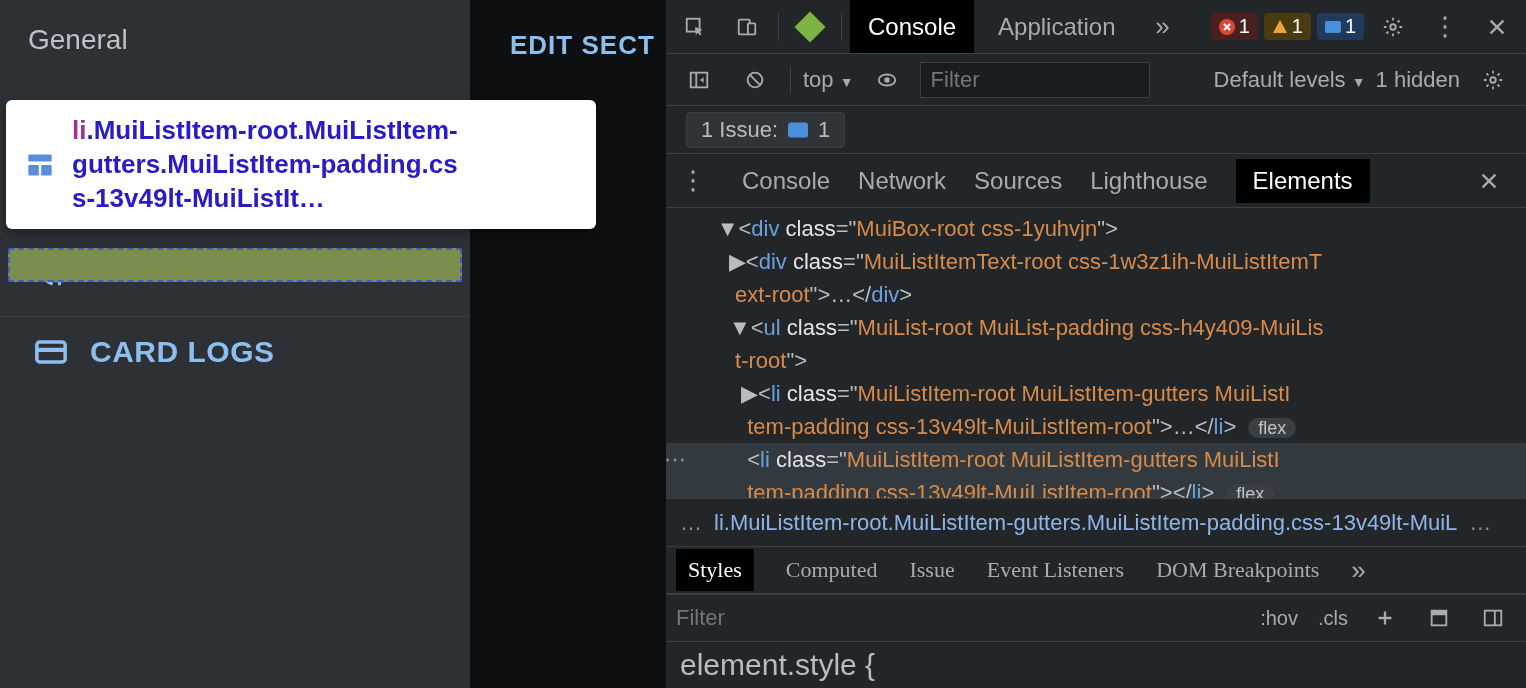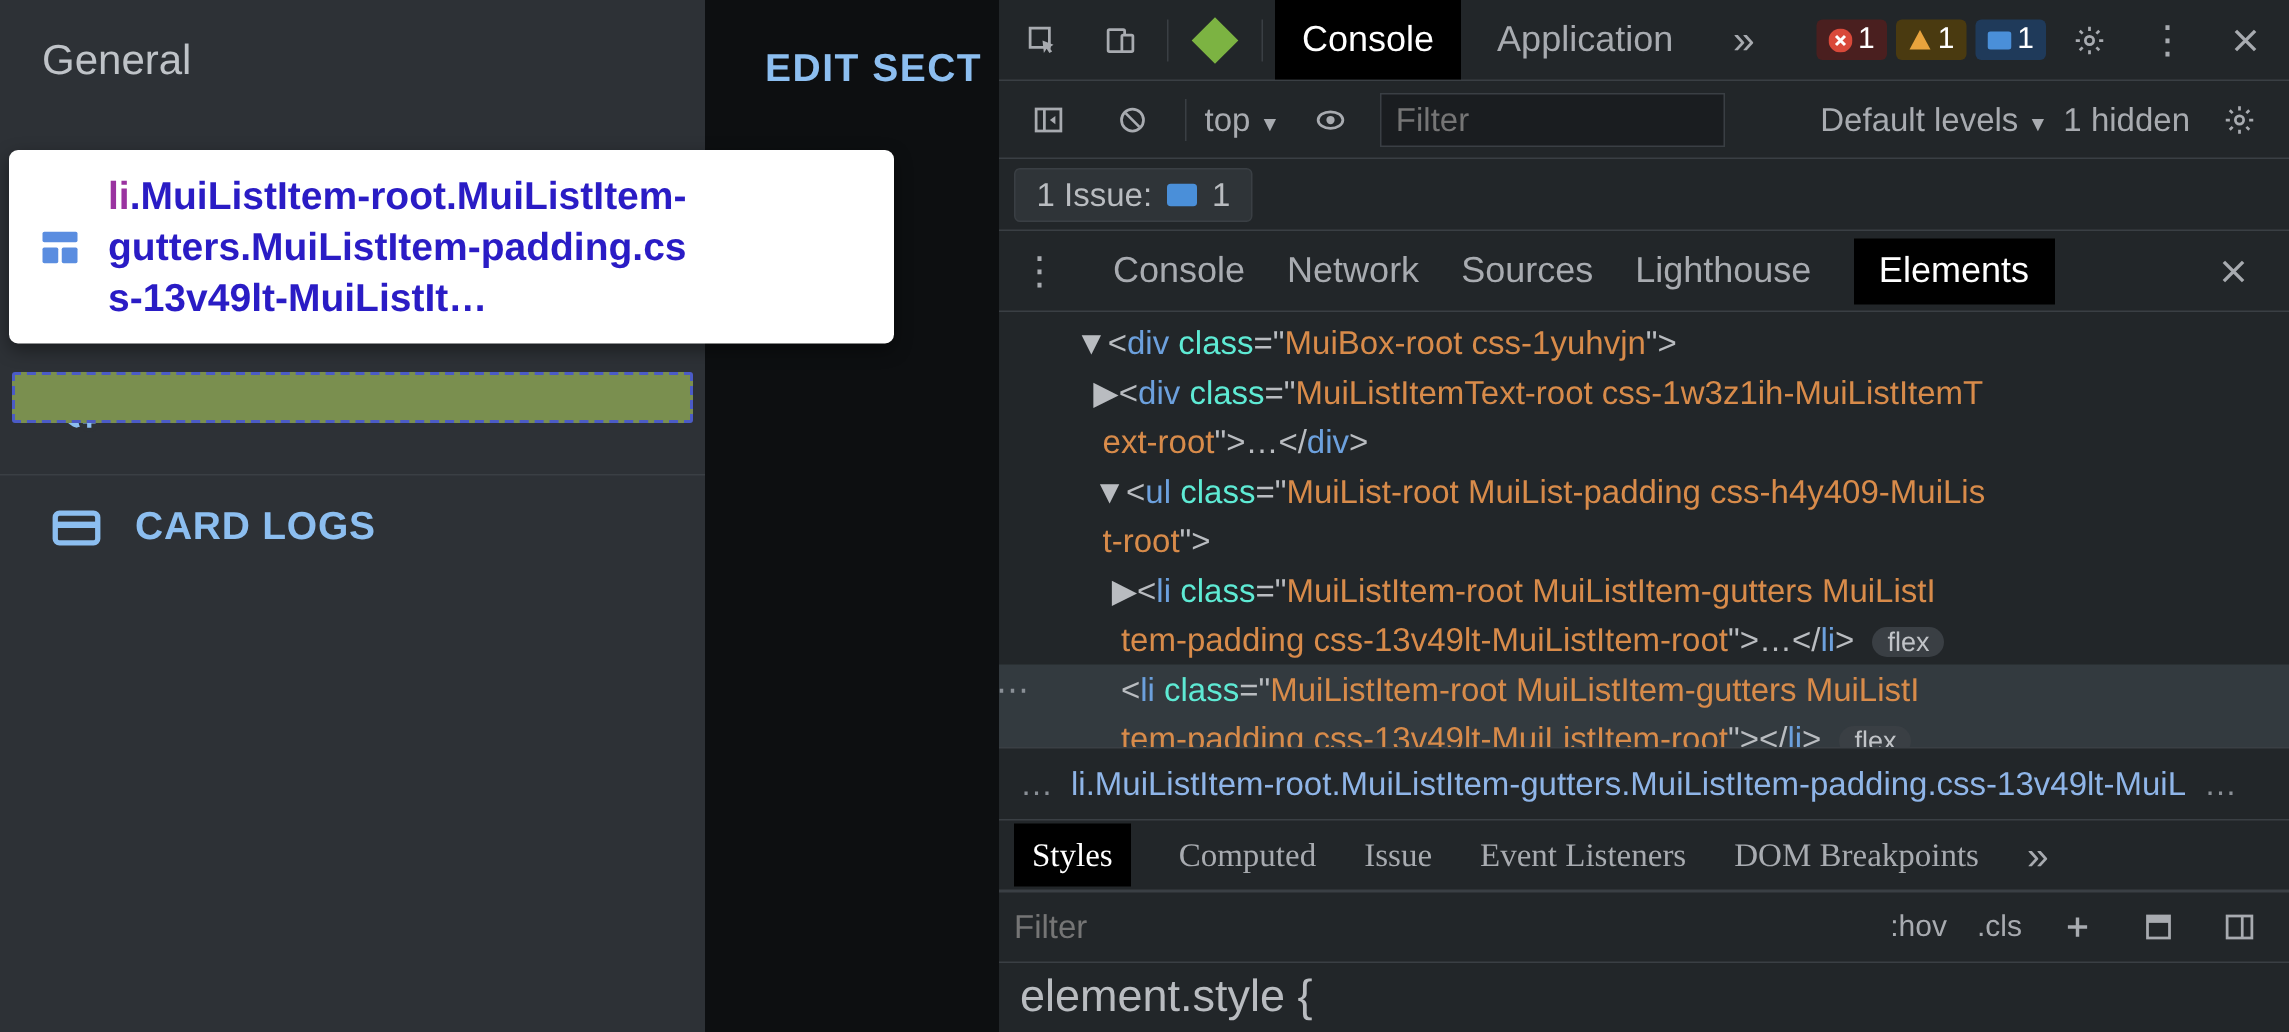--- a/index.html
+++ b/index.html
@@ -2,21 +2,21 @@
 <html><head>
 <meta charset="utf-8">
 <style>
 *{box-sizing:border-box;margin:0;padding:0;font-family:Arial,Helvetica,sans-serif}
 body{width:1526px;height:688px;background:#1a1d21;display:flex;overflow:hidden}
 
 
 .app{width:470px;background:#2d3136;position:relative;color:#d0d0d0}
 .section-title{font-size:28px;color:#bfc3c8;padding:24px 28px 10px}
 .highlight-row{margin:8px;height:34px;background:#7a8f4f;border:2px dashed #4b5bc6;border-radius:2px;position:relative;top:174px}
-.nav-item{display:flex;align-items:flex-start;gap:22px;padding:18px 34px;color:#8cbef0;font-size:26px;font-weight:600;letter-spacing:.5px}
+.nav-item{display:flex;align-items:flex-start;gap:22px;padding:18px 34px;color:#8cbef0;font-size:30px;font-weight:600;letter-spacing:.5px}
 .nav-item svg{width:34px;height:34px;fill:#8cbef0;flex:none}
 .sep{height:1px;background:#3a3f44;margin-top:10px}
 
 
 .tooltip{position:absolute;left:6px;top:100px;background:#fff;border-radius:6px;padding:14px 20px;display:flex;align-items:center;gap:18px;box-shadow:0 4px 12px rgba(0,0,0,.4);width:590px;z-index:50}
 .tooltip .sel{color:#2a1cc5;font-size:26px;font-weight:600;line-height:1.3;max-width:400px;word-break:break-all}
 .tooltip .sel .tag{color:#9a33a0}
 .tooltip .dims{color:#8a8f96;font-size:26px}
 .tooltip svg{width:28px;height:28px;fill:#5a8de0;flex:none}
 
@@ -40,35 +40,35 @@
 .badge.info{background:#1f3a5a;color:#fff}
 .badge svg{width:16px;height:16px}
 .cube{width:22px;height:22px;background:#7cb342;transform:rotate(45deg)}
 
 
 .row2{height:52px;gap:10px;padding:0 10px}
 .row2 .txt{font-family:Arial;font-size:22px;color:#a8abb0}
 .row2 .filter{flex:1;max-width:230px;height:36px;background:#1a1d20;border:1px solid #3a3f44;padding:0 10px;color:#a8abb0;font-family:Arial;font-size:22px}
 
 
-.row3{height:48px;padding:0 10px;gap:10px}
+.row3{height:48px;padding:0 20px;gap:10px}
 .row3 .pill{background:#2f3438;border:1px solid #3a3f44;border-radius:4px;padding:4px 14px;display:flex;align-items:center;gap:10px;font-family:Arial;font-size:22px}
 
 
 .row4{height:54px;padding:0 14px;gap:28px}
 .row4 .tab2{font-family:Arial;font-size:24px;color:#a8abb0;cursor:pointer}
 .row4 .tab2.active{background:#000;color:#fff;padding:8px 17px}
 .row4 .menu-dots{font-size:26px;color:#a8abb0;margin-right:8px}
 
 
 .dom{flex:1;overflow:hidden;font-size:22px;line-height:1.5;padding:4px 0}
 .dom .line{white-space:pre;padding:0 14px}
 .dom .sel-line{background:#333a3f}
 .tag-a{color:#6ca0dd}
-.attr-n{color:#5eead4}
+.attr-n{color:#e5e5e5}
 .attr-v{color:#d88b4a}
 .punct{color:#b9bcc0}
 .pill-flex{background:#3a3f44;border-radius:14px;padding:0 10px;font-size:18px;color:#c0c3c7;margin-left:6px}
 
 
 .crumb{height:48px;border-top:1px solid #3a3f44;display:flex;align-items:center;padding:0 14px;gap:12px;font-size:22px;color:#8fb5e8}
 .crumb .ell{color:#8a8f96}
 
 
 .row5{height:48px;border-top:1px solid #3a3f44;padding:0 10px;gap:32px}

